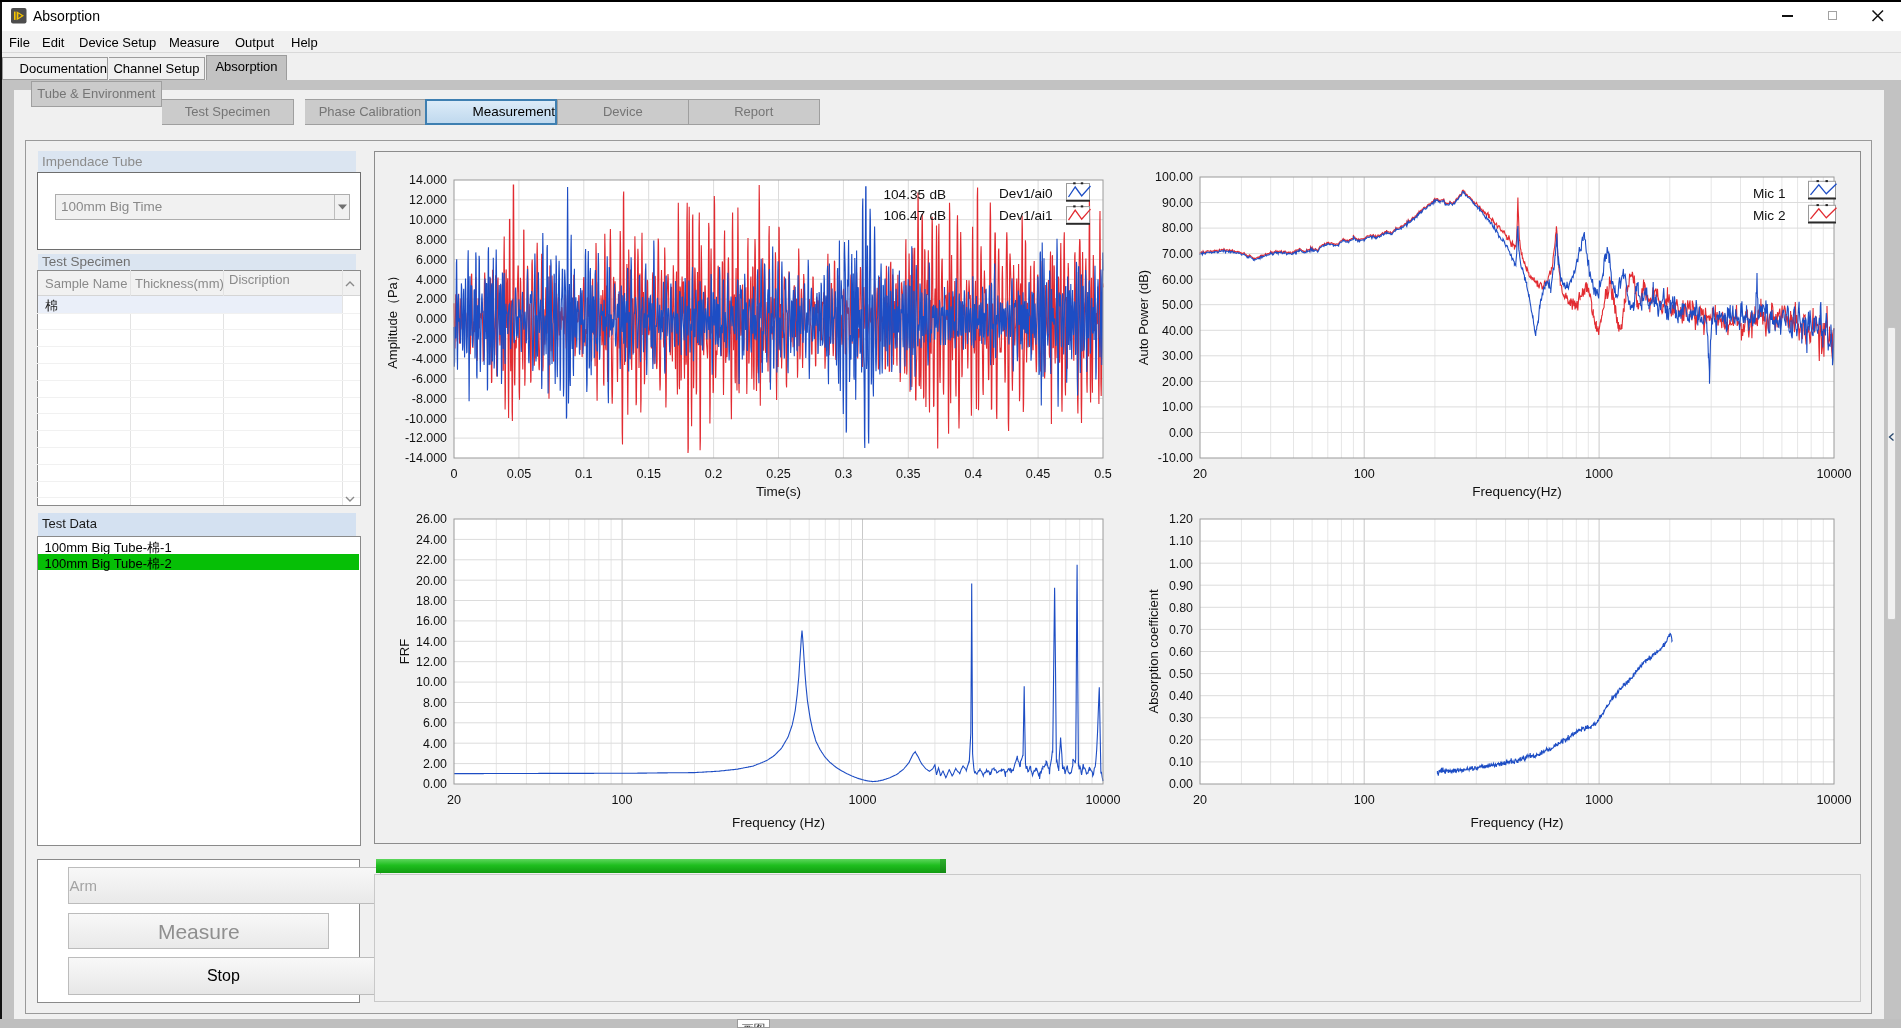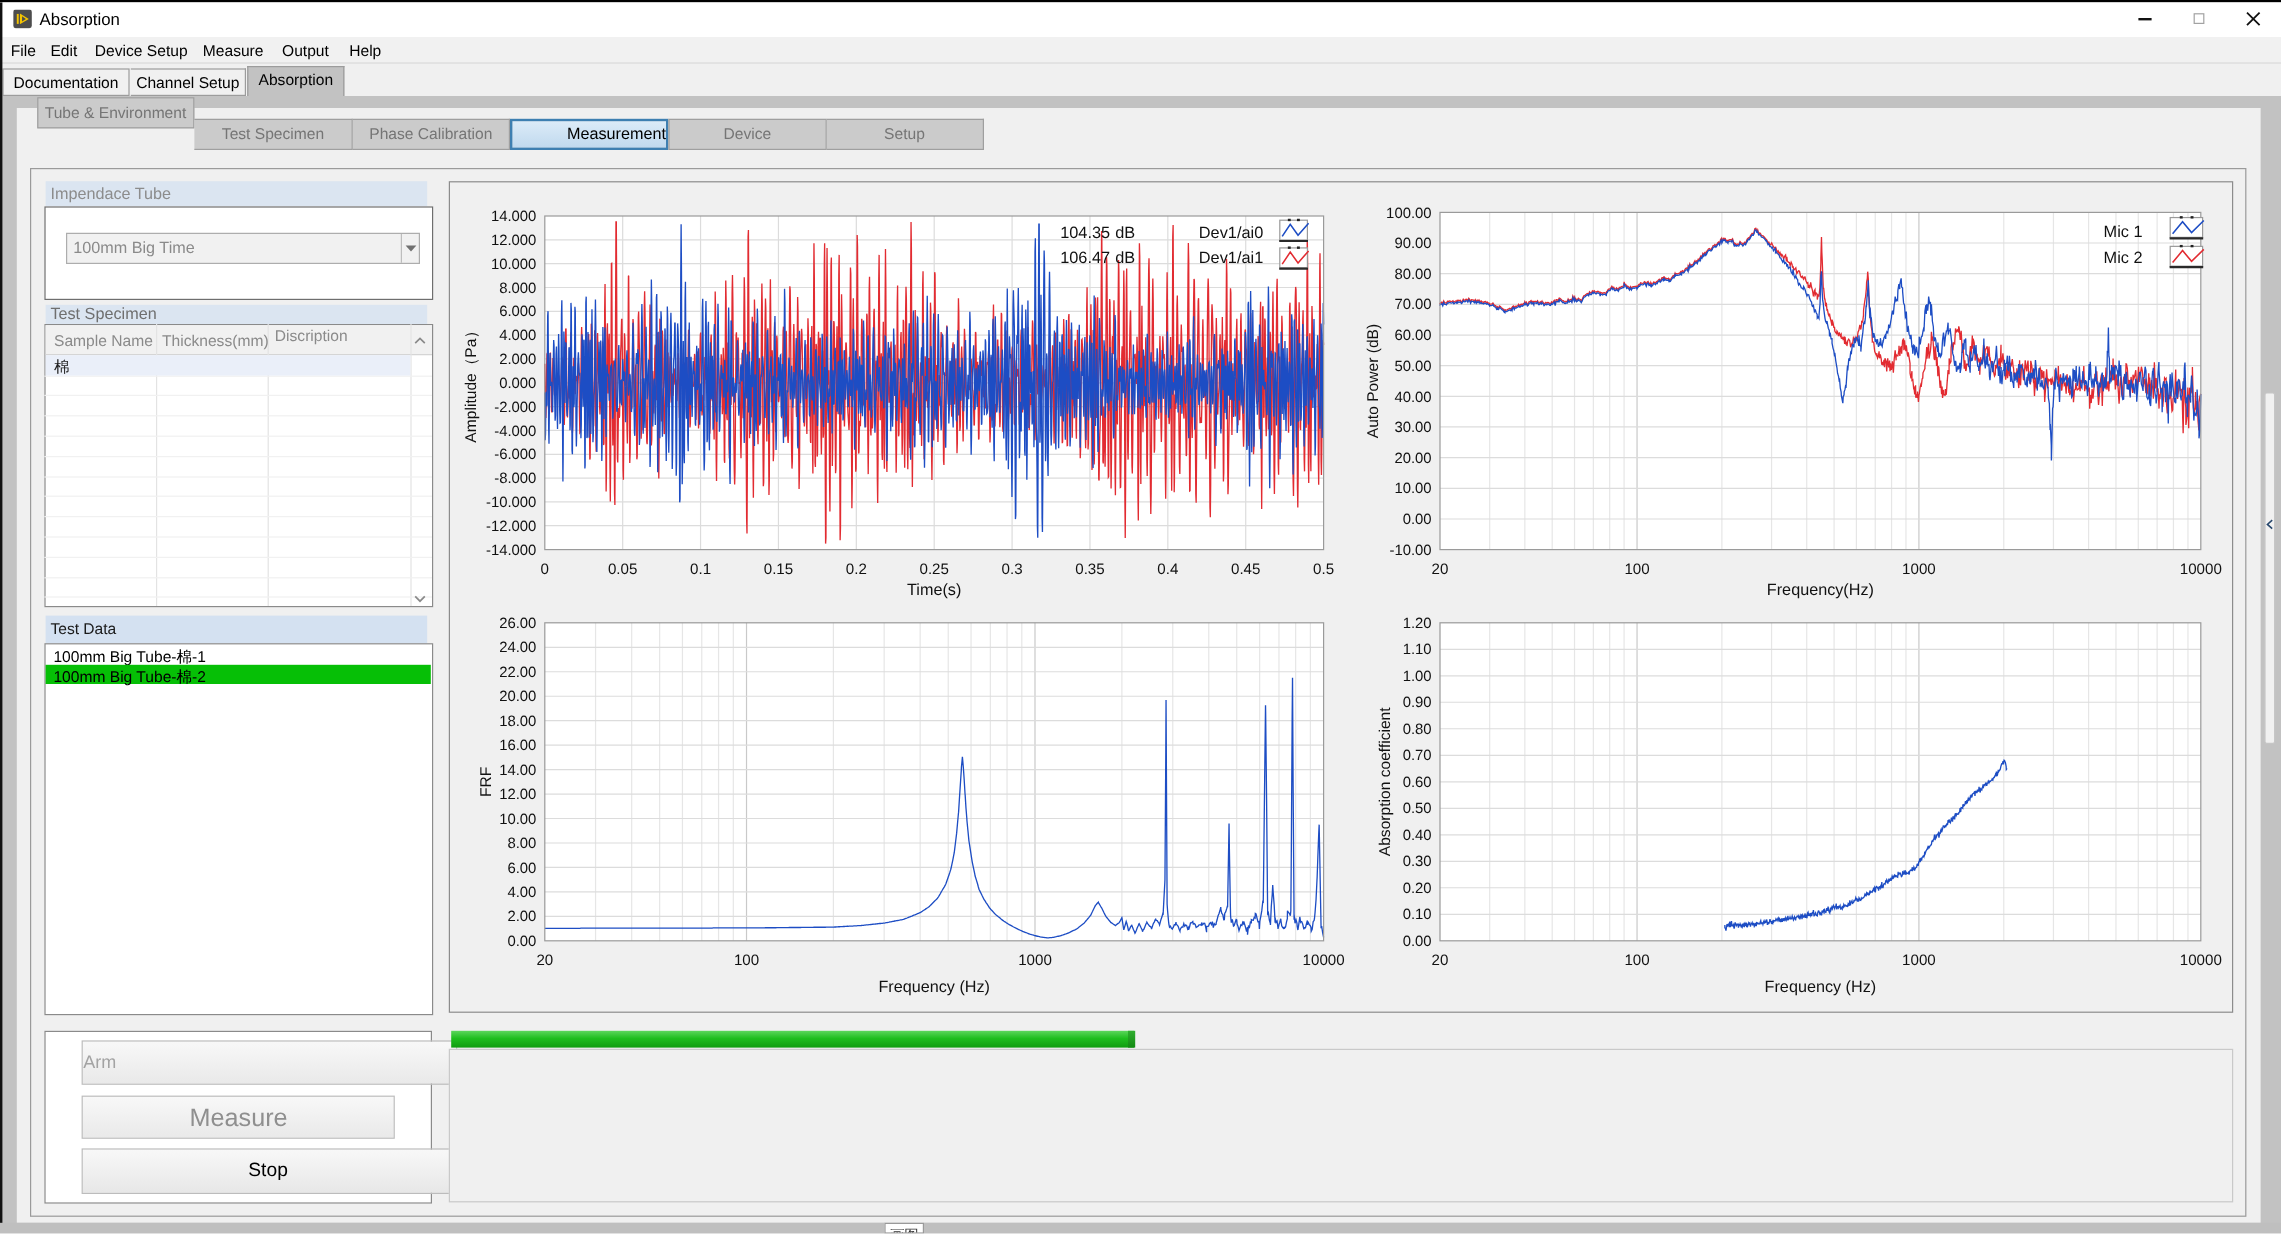--- a/index.html
+++ b/index.html
@@ -22,36 +22,36 @@
 </svg>
 
 <div class="abs" style="left:0;top:31px;width:1901px;height:22px;background:#f1f1f1;border-bottom:1px solid #d9d9d9"></div>
 <div class="abs" style="left:9px;top:35px;font-size:13px;color:#000">File</div>
 <div class="abs" style="left:42px;top:35px;font-size:13px;color:#000">Edit</div>
 <div class="abs" style="left:79px;top:35px;font-size:13px;color:#000">Device Setup</div>
 <div class="abs" style="left:169px;top:35px;font-size:13px;color:#000">Measure</div>
 <div class="abs" style="left:235px;top:35px;font-size:13px;color:#000">Output</div>
 <div class="abs" style="left:291px;top:35px;font-size:13px;color:#000">Help</div>
 
-<div class="abs" style="left:2px;top:56.5px;width:106px;height:23px;background:#f0f0f0;border:1px solid #9c9c9c;font-size:13px;color:#000;text-align:center;line-height:21px">Documentation</div>
+<div class="abs" style="left:2px;top:56.5px;width:106px;height:23px;background:#f0f0f0;border:1px solid #9c9c9c;font-size:13px;color:#000;text-align:right;line-height:21px">Documentation</div>
 <div class="abs" style="left:109px;top:56.5px;width:96px;height:23px;background:#f0f0f0;border:1px solid #9c9c9c;border-left:none;font-size:13px;color:#000;text-align:center;line-height:21px">Channel Setup</div>
 <div class="abs" style="left:206px;top:55px;width:81px;height:25px;background:#c2c2c2;border:1px solid #9c9c9c;border-bottom:none;font-size:13px;color:#000;text-align:center;line-height:22px">Absorption</div>
 
 <div class="abs" style="left:0;top:80px;width:1901px;height:940px;background:#c2c2c2"></div>
 
 <div class="abs" style="left:0;top:2px;width:2px;height:1022px;background:#111"></div>
 
 <div class="abs" style="left:13.6px;top:89.8px;width:1870.4px;height:929.6px;background:#f0f0f0"></div>
 
 <div class="abs" style="left:30.5px;top:81px;width:131.5px;height:26px;background:#cbcbcb;border:1px solid #9f9f9f;font-size:13px;color:#757575;text-align:center;line-height:24px">Tube &amp; Environment</div>
 <div class="abs" style="left:162px;top:99px;width:132px;height:26px;background:#cbcbcb;border:1px solid #9f9f9f;border-left:none;font-size:13px;color:#757575;text-align:center;line-height:24px">Test Specimen</div>
-<div class="abs" style="left:294px;top:99px;width:131px;height:26px;background:#cbcbcb;border:1px solid #9f9f9f;border-left:none;font-size:13px;color:#757575;text-align:center;line-height:24px">Phase Calibration</div>
+<div class="abs" style="left:305px;top:99px;width:131px;height:26px;background:#cbcbcb;border:1px solid #9f9f9f;border-left:none;font-size:13px;color:#757575;text-align:center;line-height:24px">Phase Calibration</div>
 <div class="abs" style="left:425px;top:99px;width:132px;height:26px;background:linear-gradient(#dcebf8,#c0d9ee);border:2px solid #3e7fb1;font-size:13.5px;color:#000;text-align:right;line-height:22px">Measurement</div>
 <div class="abs" style="left:557px;top:99px;width:131.5px;height:26px;background:#cbcbcb;border:1px solid #9f9f9f;font-size:13px;color:#757575;text-align:center;line-height:24px">Device</div>
-<div class="abs" style="left:688.5px;top:99px;width:131.5px;height:26px;background:#cbcbcb;border:1px solid #9f9f9f;border-left:none;font-size:13px;color:#757575;text-align:center;line-height:24px">Setup</div>
+<div class="abs" style="left:688.5px;top:99px;width:131.5px;height:26px;background:#cbcbcb;border:1px solid #9f9f9f;border-left:none;font-size:13px;color:#757575;text-align:center;line-height:24px">Report</div>
 
 <div class="abs" style="left:25.3px;top:139.5px;width:1847px;height:874.5px;border:1px solid #9a9a9a;background:#f0f0f0"></div>
 
 <div class="abs" style="left:38px;top:150.5px;width:318px;height:21px;background:#dbe5f1;font-size:13.5px;color:#8c8c8c;line-height:21px;padding-left:4px">Impendace Tube</div>
 <div class="abs" style="left:37px;top:171.5px;width:323.5px;height:78.5px;background:#fff;border:1px solid #6e6e6e"></div>
 <div class="abs" style="left:55.4px;top:193.7px;width:294.8px;height:26.8px;background:#f1f1f1;border:1px solid #adadad"></div>
 <div class="abs" style="left:61px;top:199px;font-size:13.5px;color:#8a8a8a">100mm Big Time</div>
 <div class="abs" style="left:334.3px;top:194.7px;width:1px;height:24.8px;background:#bdbdbd"></div>
 <svg class="abs" style="left:336px;top:203px" width="13" height="8" viewBox="0 0 13 8">
     <path d="M2,1.5 L11,1.5 L6.5,6.5 Z" fill="#707070"></path>

